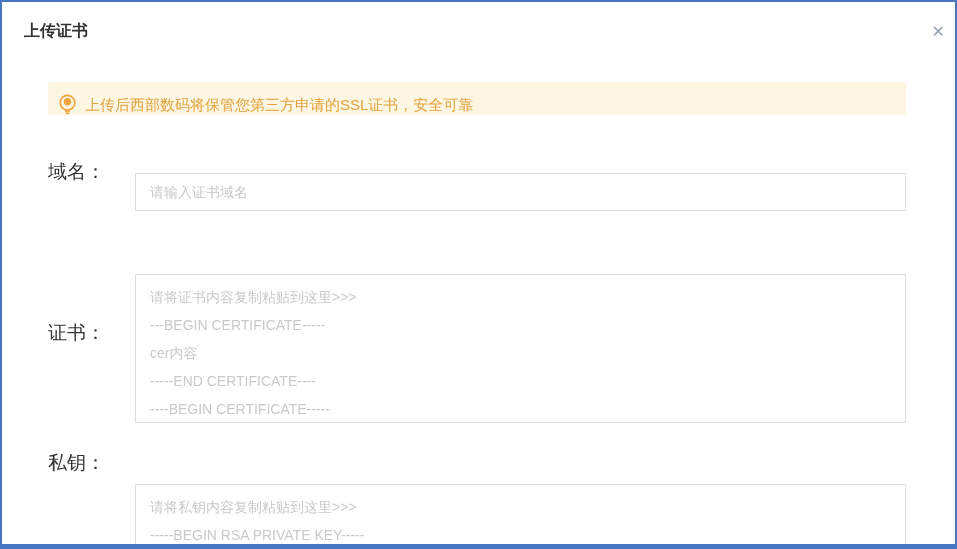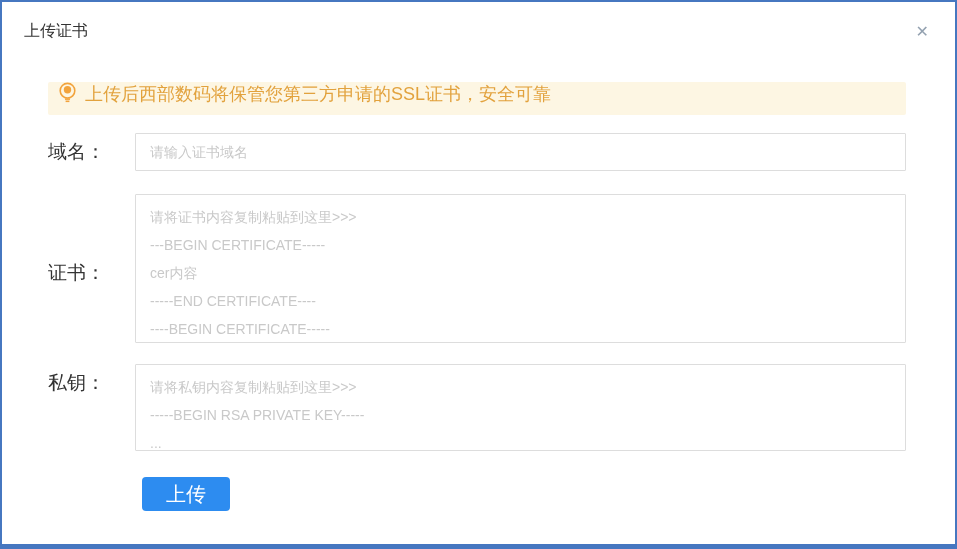--- a/index.html
+++ b/index.html
@@ -11,57 +11,58 @@
   .dialog {
     position: relative;
     width: 957px; height: 549px;
     background: #fff;
     border: 2px solid var(--border_blue, #4677c0);
     border-bottom-width: 5px;
     overflow: hidden;
   }
   .dialog-header {
     display: flex; justify-content: space-between; align-items: flex-start;
-    padding: 18px 20px 0 22px;
+    padding: 18px 4px 0 22px;
+    font-weight: bold;
   }
   .dialog-title { font-size: 16px; color: #333; line-height: 22px; }
   .close-btn {
     font-size: 16px; color: #93a1b0; line-height: 16px;
     cursor: pointer; padding: 4px 6px; user-select: none;
     font-family: "DejaVu Sans", sans-serif;
   }
   .notice {
-    display: flex; align-items: flex-start;
+    display: flex; align-items: flex-end;
     margin: 38px 49px 0 46px;
     height: 33px;
     padding: 0 10px;
     border-radius: 2px;
     background: var(--notice_bg, #fdf6e3);
     color: var(--notice_text, #e2a23d);
-    font-size: 18px;
+    font-size: 15px;
   }
   .notice .bulb { margin-right: 8px; display: inline-flex; }
   .form-row {
     display: flex;
     padding-left: 46px; margin-right: 49px;
   }
   .row-domain { margin-top: 18px; align-items: center; }
   .row-cert   { margin-top: 23px; align-items: center; }
   .row-key    { margin-top: 21px; align-items: flex-start; }
   .field-label {
     width: 87px; flex-shrink: 0;
     font-size: 19px; color: #333; line-height: 20px;
   }
   .row-cert .field-label, .row-key .field-label { padding-top: 9px; }
   .text-input, .text-area {
     flex: 1;
     border: 1px solid #ddd; border-radius: 1px;
     font-family: "Liberation Sans", "DejaVu Sans", sans-serif;
     font-size: 14px; color: #333;
-    outline: none; background: #fff;
+    outline: none; background: #fff; margin-top: 40px;
   }
   .text-input { height: 38px; padding: 0 14px; }
   .text-area { resize: none; line-height: 28px; padding: 8px 14px 0 14px; overflow: hidden; }
   .cert-area { height: 149px; }
   .key-area  { height: 87px; }
   .text-input::placeholder, .text-area::placeholder {
     color: var(--placeholder_gray, #c9c9c9); opacity: 1;
   }
   .cert-hint {
     margin: 12px 49px 0 133px;

